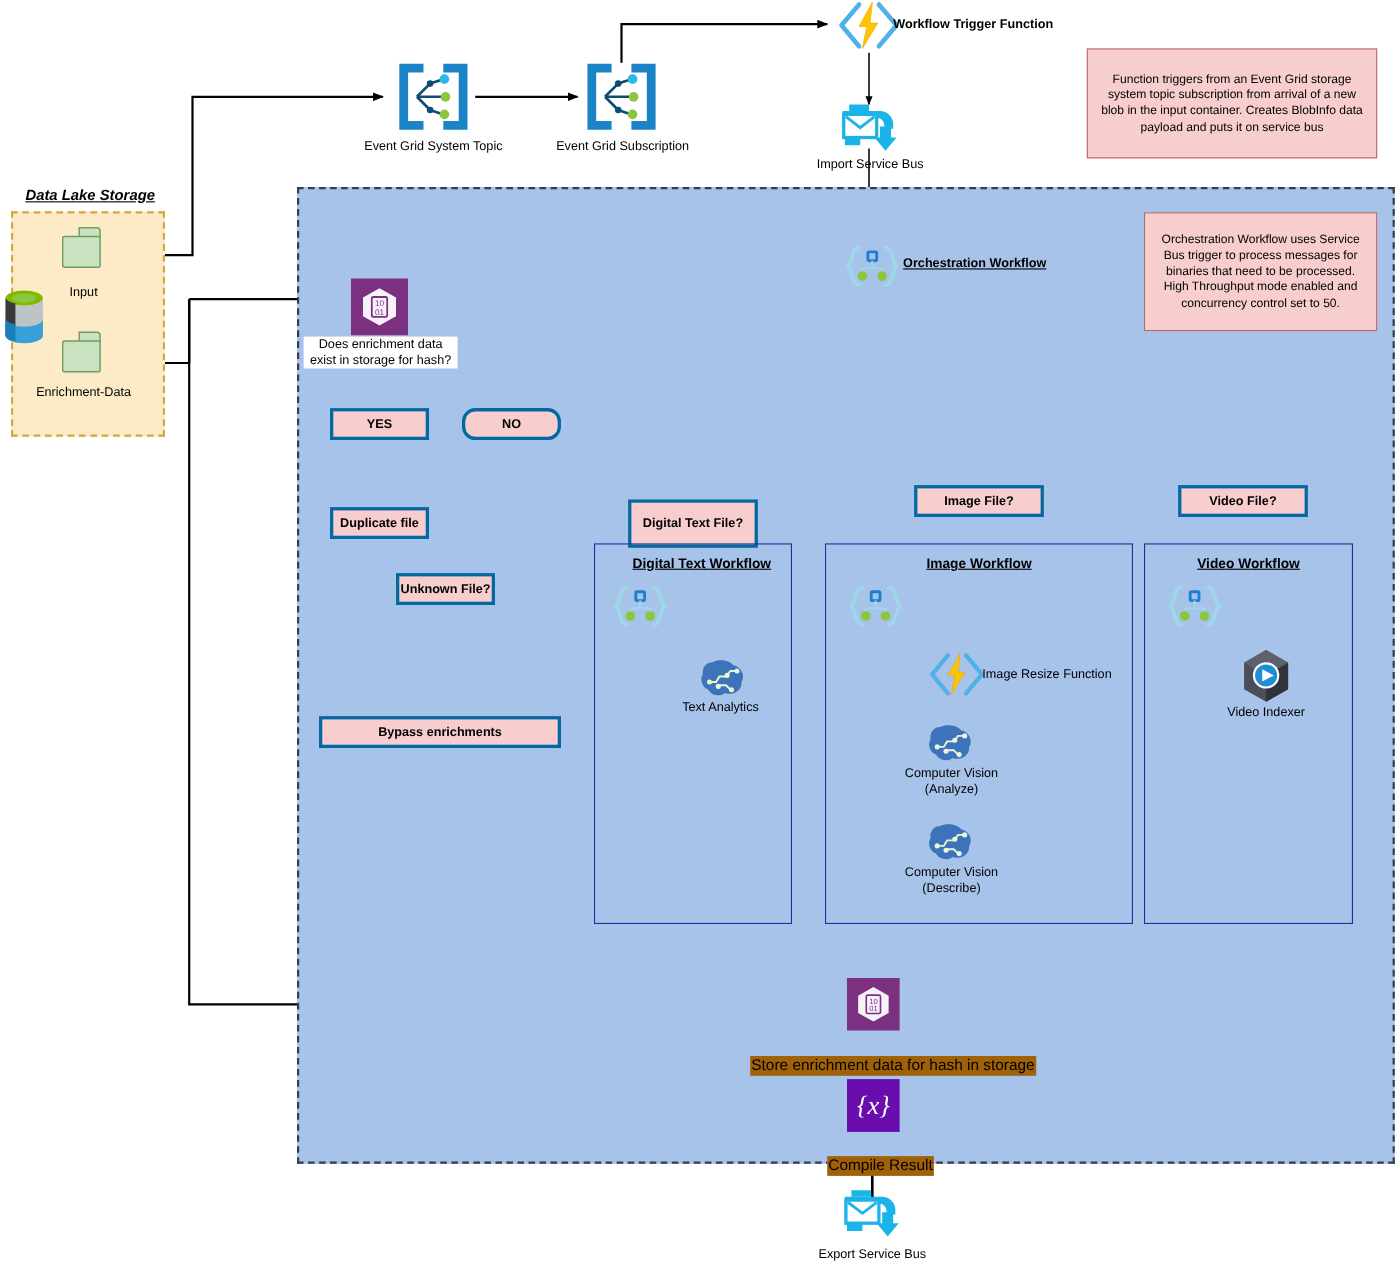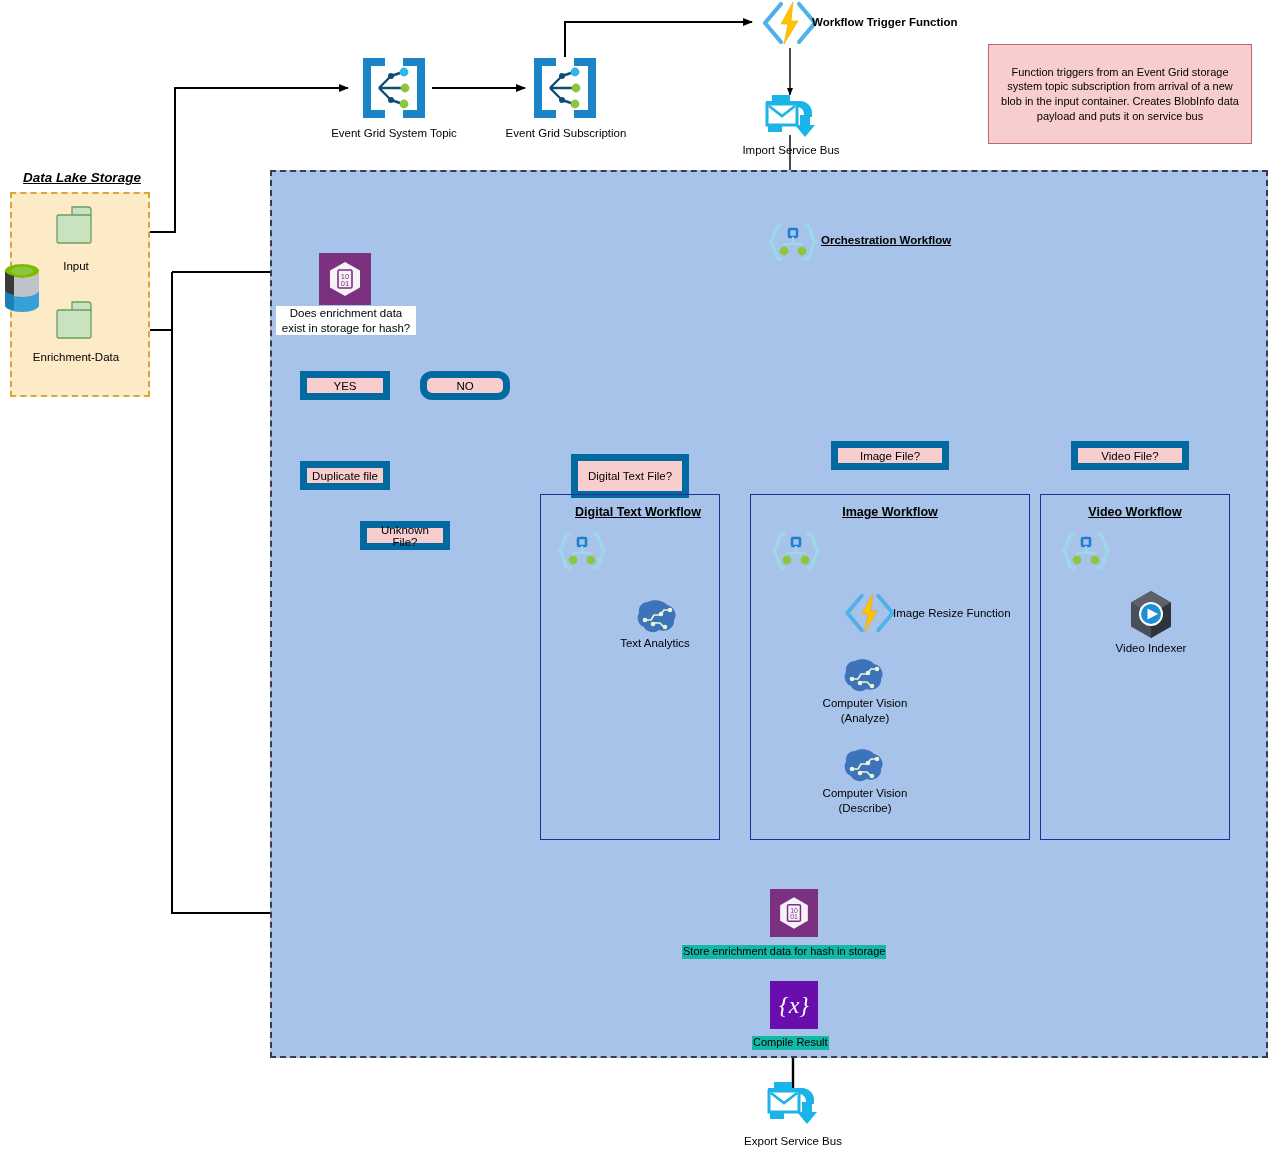--- a/index.html
+++ b/index.html
@@ -12,30 +12,30 @@
     background:#a7c3ea;border:2px dashed #3b3b4f;box-sizing:border-box;}
   .dls-container{position:absolute;left:10px;top:192px;width:140px;height:205px;
     background:#fdebc8;border:2px dashed #d6a83c;box-sizing:border-box;}
   .dls-title{position:absolute;left:12px;top:170px;width:140px;text-align:center;
     font-size:13.5px;font-weight:bold;font-style:italic;text-decoration:underline;color:#000;}
 
   .wf-box{position:absolute;border:1.5px solid #1f2f9e;background:transparent;box-sizing:border-box;}
   .wf-title{position:absolute;text-align:center;font-size:12.5px;font-weight:bold;
     text-decoration:underline;color:#000;}
 
-  .pink{position:absolute;background:#f8cdcd;border:7px solid #0369a1;box-sizing:border-box;
-    display:flex;align-items:center;justify-content:center;font-size:11.5px;color:#000;text-align:center;}
+  .pink{position:absolute;background:#f8cdcd;border:3px solid #0369a1;box-sizing:border-box;
+    display:flex;align-items:center;justify-content:center;font-size:11.5px;color:#000;text-align:center;font-weight:bold;}
   .note{position:absolute;background:#f8cdcd;border:1px solid #b86a6a;box-sizing:border-box;
     display:flex;align-items:center;justify-content:center;padding:6px 8px;
     font-size:11px;line-height:1.32;color:#000;text-align:center;}
 
   .lbl{position:absolute;font-size:11.5px;color:#000;white-space:nowrap;}
   .lbl-c{position:absolute;font-size:11.5px;color:#000;text-align:center;}
-  .lbl-wb{position:absolute;font-size:11px;color:#000;background:#14b8a6;
-    white-space:nowrap;padding:0 1px;line-height:1.25;}
+  .lbl-wb{position:absolute;font-size:14px;color:#000;background:#a16207;
+    white-space:nowrap;padding:0 1px;line-height:1.25;margin-top:15px;}
   .lbl-wb2{position:absolute;font-size:11.5px;color:#000;background:#fff;
     text-align:center;padding:0 1px;line-height:1.28;}
   .lbl-bold{font-weight:bold;}
   .lbl-ul{text-decoration:underline;font-weight:bold;}
 
   .icon{position:absolute;}
   .icon svg{display:block;}
 </style>
 </head>
 <body>
@@ -199,20 +199,21 @@
       <path d="M4,10 h34 a12,12 0 0 1 12,12 v4 h-8 v-3 a7,7 0 0 0 -7,-7 h-31 z" fill="#1ab4e8"></path>
       <rect x="5" y="13" width="30" height="21" fill="#fff" stroke="#1ab4e8" stroke-width="3"></rect>
       <path d="M7,15 L20,25 L33,15" fill="none" stroke="#1ab4e8" stroke-width="2.6"></path>
       <path d="M6,34 h14 v7 h-14 z" fill="#1ab4e8"></path>
       <path d="M38,24 h10 v10 h5 l-10,12 l-10,-12 h5 z" fill="#1ab4e8"></path>
     </svg>
   </div>
   <div class="lbl-c" style="left:713px;top:144px;width:156px;">Import Service Bus</div>
 
   <div class="note" style="left:988px;top:44px;width:264px;height:100px;">Function triggers from an Event Grid storage system topic subscription from arrival of a new blob in the input container. Creates BlobInfo data payload and puts it on service bus</div>
+  <div class="note" style="left:1040px;top:193px;width:212px;height:108px;">Orchestration Workflow uses Service Bus trigger to process messages for binaries that need to be processed. High Throughput mode enabled and concurrency control set to 50.</div>
 
   <div class="icon" style="left:767px;top:222px;">
     <svg width="52" height="40" viewBox="0 0 52 40">
       <path d="M14,3 C7,3 9,14 4,20 C9,26 7,37 14,37" fill="none" stroke="#9ed8e8" stroke-width="3.4" stroke-linecap="round"></path>
       <path d="M38,3 C45,3 43,14 48,20 C43,26 45,37 38,37" fill="none" stroke="#9ed8e8" stroke-width="3.4" stroke-linecap="round"></path>
       <rect x="22" y="7" width="8" height="8" rx="1" fill="none" stroke="#1d7fd0" stroke-width="2.6"></rect>
       <path d="M26,15 L26,22 M17,22 L35,22 M17,22 L17,26 M35,22 L35,26" fill="none" stroke="#9ed8e8" stroke-width="2"></path>
       <circle cx="17" cy="29" r="4.4" fill="#8cc63f"></circle>
       <circle cx="35" cy="29" r="4.4" fill="#8cc63f"></circle>
     </svg>
@@ -231,20 +232,21 @@
   <div class="lbl-wb2" style="left:276px;top:306px;width:138px;">
     <span>Does enrichment data</span><br>
     <span>exist in storage for hash?</span>
   </div>
 
   <div class="pink" style="left:300px;top:371px;width:90px;height:29px;">YES</div>
   <div class="pink" style="left:420px;top:371px;width:90px;height:29px;border-radius:12px;">NO</div>
 
   <div class="pink" style="left:300px;top:461px;width:90px;height:29px;">Duplicate file</div>
   <div class="pink" style="left:360px;top:521px;width:90px;height:29px;">Unknown File?</div>
+  <div class="pink" style="left:290px;top:651px;width:220px;height:29px;">Bypass enrichments</div>
 
   <div class="pink" style="left:571px;top:441px;width:118px;height:44px;margin-top:13px;">Digital Text File?</div>
   <div class="pink" style="left:831px;top:441px;width:118px;height:29px;">Image File?</div>
   <div class="pink" style="left:1071px;top:441px;width:118px;height:29px;">Video File?</div>
 
   <div class="wf-box" style="left:540px;top:494px;width:180px;height:346px;"></div>
   <div class="wf-title" style="left:540px;top:505px;width:196px;">Digital Text Workflow</div>
   <div class="icon" style="left:556px;top:531px;">
     <svg width="52" height="40" viewBox="0 0 52 40">
       <path d="M14,3 C7,3 9,14 4,20 C9,26 7,37 14,37" fill="none" stroke="#9ed8e8" stroke-width="3.4" stroke-linecap="round"></path>

